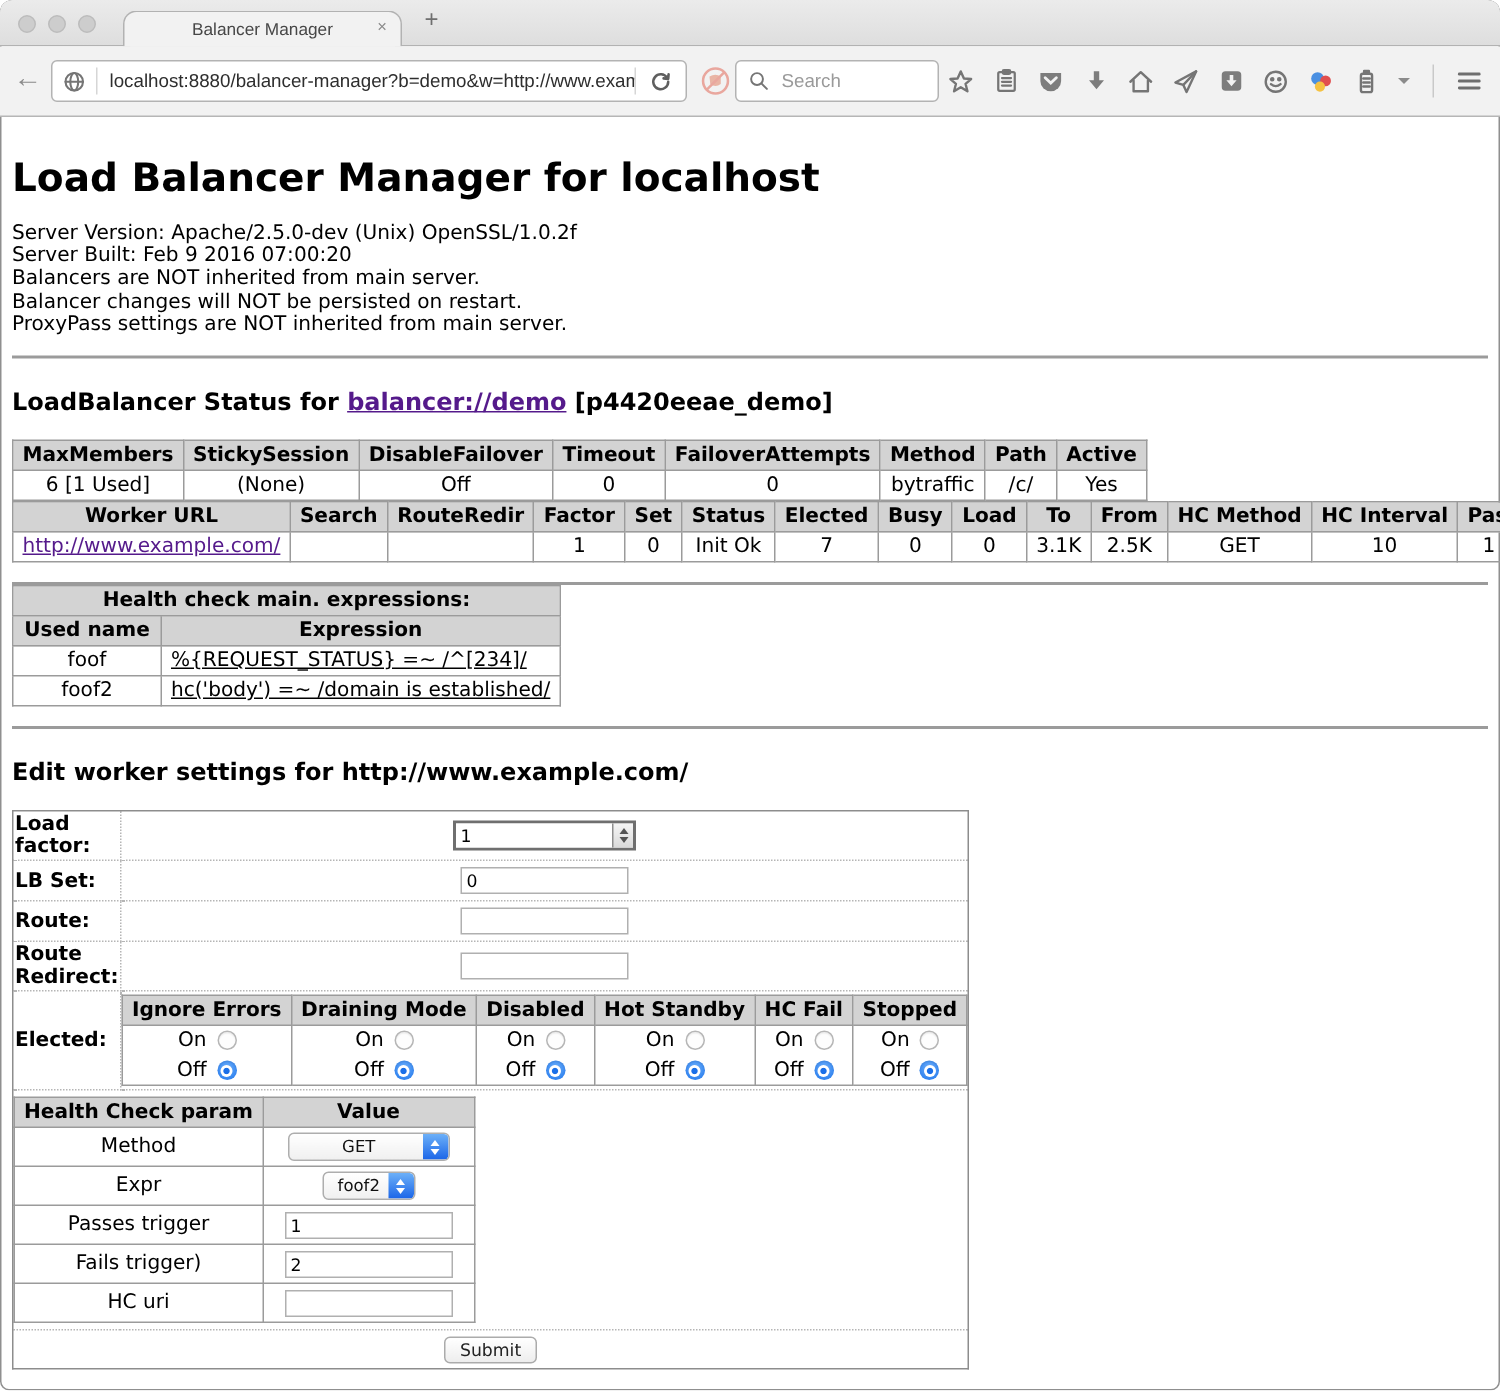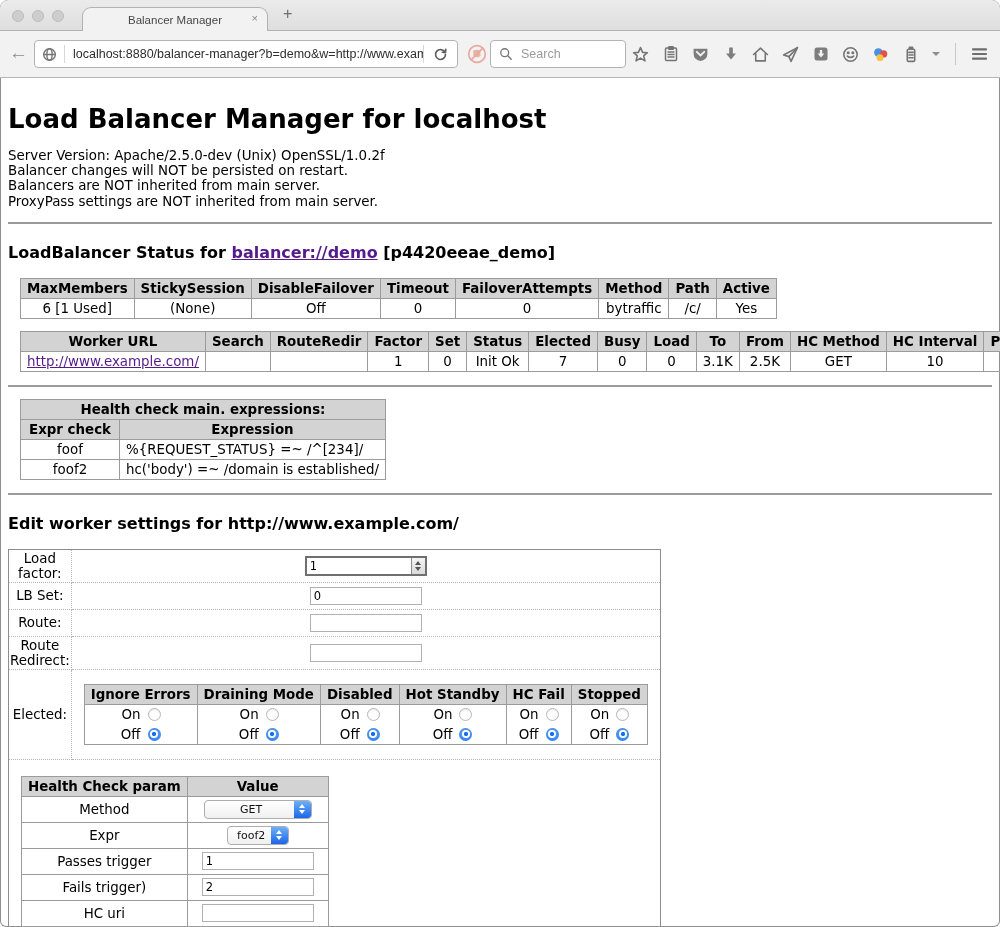--- a/index.html
+++ b/index.html
@@ -37,33 +37,33 @@
   .icons .ico{width:17px;height:17px;display:flex;align-items:center;justify-content:center;}
   .caret-down{width:0;height:0;border-left:4px solid transparent;border-right:4px solid transparent;border-top:4px solid #8b8b8b;}
   .tsep{width:1px;height:22px;background:#c9c9c9;margin:0 2px;}
   
   .content{padding:0 8px;font-family:"DejaVu Sans",sans-serif;color:#000;}
   h1.pgtitle{font-size:26px;margin:26px 0 14px 0;letter-spacing:0;}
   .infoline{font-size:13.4px;line-height:15.2px;}
   hr.rule{border:none;height:2px;background:#9b9b9b;margin:13px 0 0 0;}
   h3.section{font-size:16px;margin:19px 0 16px 0;font-weight:bold;}
   h3.section a{color:#551a8b;}
-  table.data{border-collapse:collapse;font-size:13.4px;margin:12px;}
+  table.data{border-collapse:collapse;font-size:13.4px;margin:0;}
   table.data th,table.data td{border:1px solid #9b9b9b;padding:1px 6px;text-align:center;white-space:nowrap;line-height:17px;}
   table.data th{background:#d3d3d3;}
   table.data td.left{text-align:left;}
   table.data a{color:#551a8b;}
   .tbl-status{margin-bottom:16px;}
   .tbl-worker{width:962px;margin-bottom:9px;}
   .tbl-expr{margin:9px 0 10px 0;}
-  .tbl-expr td.left{text-align:left;}
+  .tbl-expr td.left{text-align:left;text-decoration:underline;}
   
   table.form-table{border-collapse:collapse;border:1px solid #8d8d8d;margin-top:8px;width:565px;}
   table.form-table > tbody > tr > td{border:1px dotted #b5b5b5;font-size:13.4px;}
-  td.flabel{width:100px;text-align:center;height:24px;}
+  td.flabel{width:100px;text-align:left;height:24px;font-weight:bold;}
   td.fval{text-align:center;}
   .txt{width:112px;height:18px;border:1px solid #b0b0b0;font-size:11.5px;
     font-family:"DejaVu Sans",sans-serif;padding:0 3px;box-sizing:border-box;background:#fff;}
   .numwrap{display:inline-flex;border:2px solid #6f6f6f;background:#fff;height:20px;box-sizing:border-box;align-items:stretch;vertical-align:middle;}
   .numwrap input{border:none;outline:none;width:98px;font-size:11.5px;font-family:"DejaVu Sans",sans-serif;padding:0 3px;}
   .spin{width:13px;border-left:1px solid #8e8e8e;background:linear-gradient(#f5f5f5,#dadada);
     display:flex;flex-direction:column;align-items:center;justify-content:center;gap:2px;}
   .spin i{display:block;width:0;height:0;border-left:3px solid transparent;border-right:3px solid transparent;}
   .spin .up{border-bottom:4px solid #555;}
   .spin .dn{border-top:4px solid #555;}
@@ -233,22 +233,23 @@
       </span>
 
     </div>
   </div>
 
   <div class="content">
 
     <h1 class="pgtitle">Load Balancer Manager for localhost</h1>
 
     <div class="infoline">Server Version: Apache/2.5.0-dev (Unix) OpenSSL/1.0.2f</div>
+    <div class="infoline">Server Built: Feb 9 2016 07:00:20</div>
+    <div class="infoline">Balancers are NOT inherited from main server.</div>
     <div class="infoline">Balancer changes will NOT be persisted on restart.</div>
-    <div class="infoline">Balancers are NOT inherited from main server.</div>
     <div class="infoline">ProxyPass settings are NOT inherited from main server.</div>
 
     <hr class="rule">
 
     <h3 class="section"><span>LoadBalancer Status for </span><a href="#">balancer://demo</a><span> [p4420eeae_demo]</span></h3>
 
     <table class="data tbl-status">
       <tbody>
       <tr>
         <th style="width:100px">MaxMembers</th>
@@ -313,21 +314,21 @@
     </table>
 
     <hr class="rule">
 
     <table class="data tbl-expr">
       <tbody>
       <tr>
         <th colspan="2">Health check main. expressions:</th>
       </tr>
       <tr>
-        <th style="width:86px">Expr check</th>
+        <th style="width:86px">Used name</th>
         <th style="width:214px">Expression</th>
       </tr>
       <tr>
         <td>foof</td>
         <td class="left">%{REQUEST_STATUS} =~ /^[234]/</td>
       </tr>
       <tr>
         <td>foof2</td>
         <td class="left">hc('body') =~ /domain is established/</td>
       </tr>

